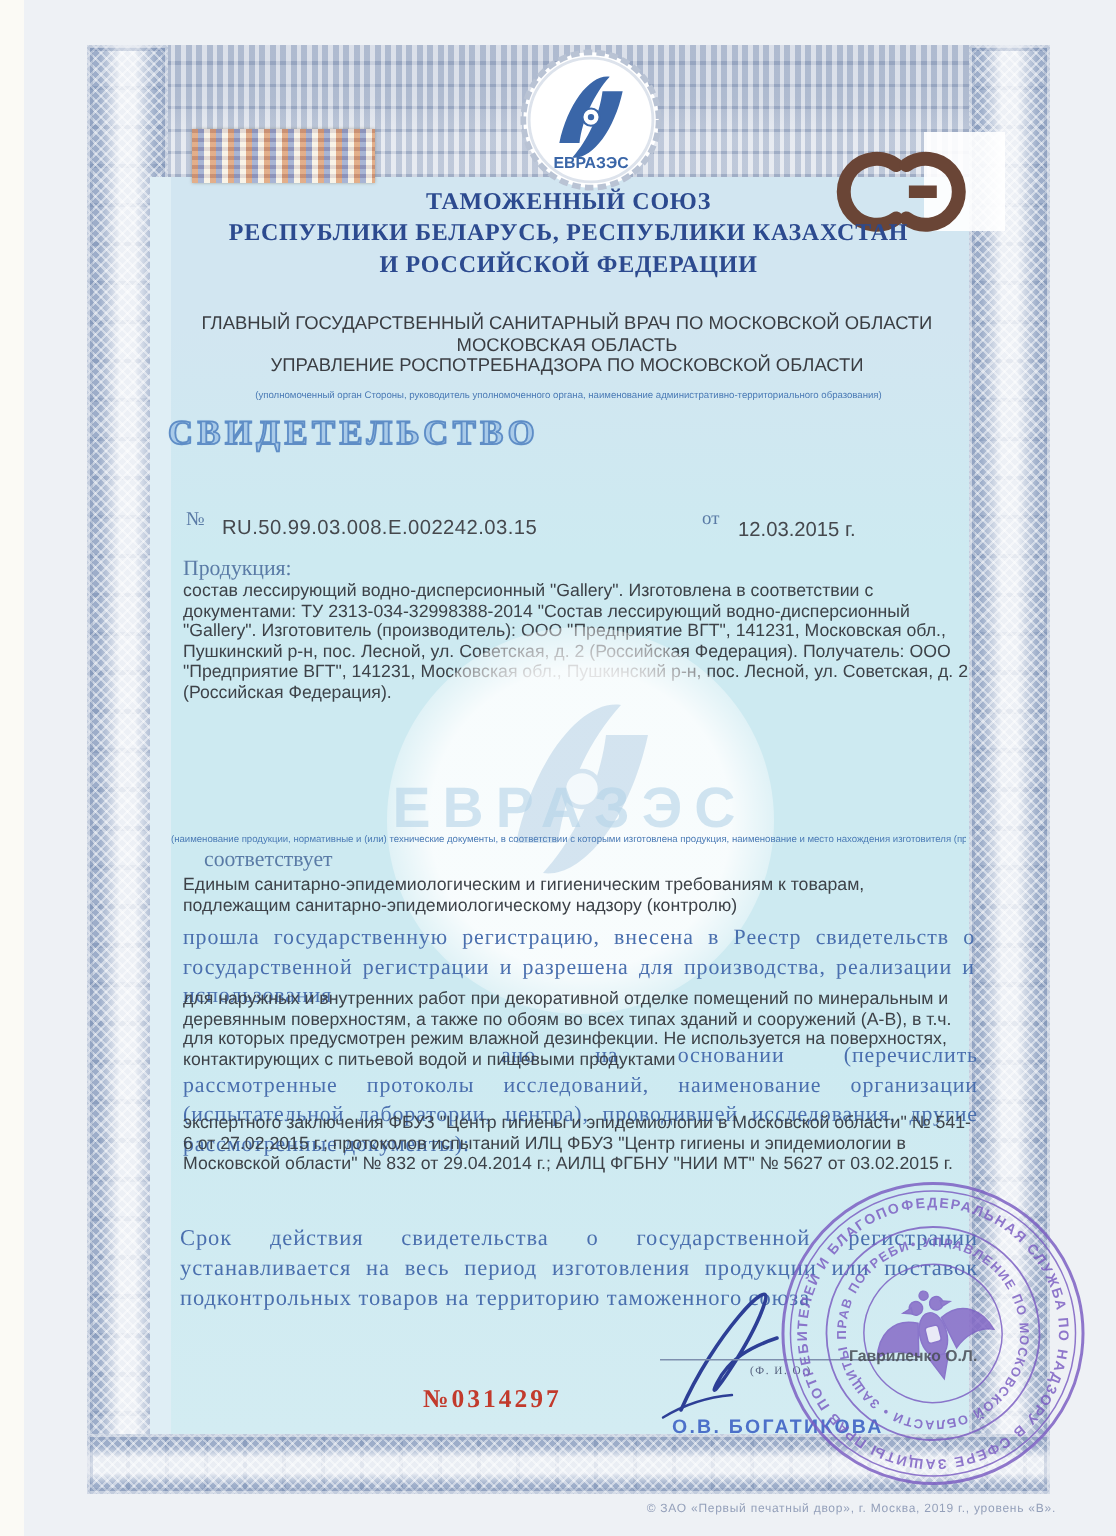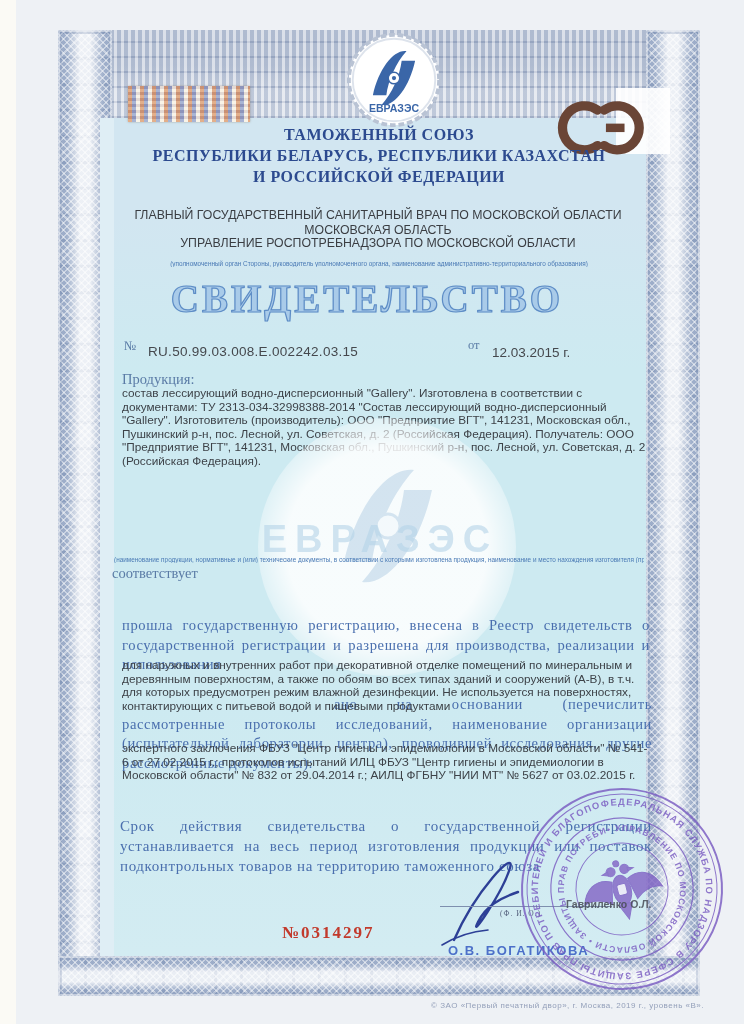--- a/index.html
+++ b/index.html
@@ -28,22 +28,22 @@
       repeating-linear-gradient(0deg,rgba(90,110,150,.4) 0 2px,rgba(255,255,255,0) 2px 15px),
       linear-gradient(0deg,#cfd6e3 0 30%,#b7c1d4 60% 100%);}
   .inner{position:absolute;left:112px;top:118px;width:534px;height:838px;
          background:linear-gradient(180deg,#d2e6f1 0 12%,#cdeaf1 30% 70%,#d3ecf2 100%);}
   .glowL{position:absolute;left:100px;top:118px;width:14px;height:838px;background:#dfeef5;}
   
   .ser{font-family:"Liberation Serif",serif;}
   .hdr1{position:absolute;left:112px;width:534px;text-align:center;color:#2c4a8f;font-weight:bold;font-size:16px;letter-spacing:.5px;}
   .org{position:absolute;left:100px;width:556px;text-align:center;color:#3a3d42;font-size:12.3px;}
   .tinycap{position:absolute;left:114px;width:530px;text-align:center;color:#4a7ab5;font-size:6.4px;white-space:nowrap;overflow:hidden;}
-  .bigtitle{position:absolute;left:100px;top:276px;width:534px;text-align:center;
-    font-family:"Liberation Serif",serif;font-weight:bold;font-size:39px;letter-spacing:3px;
+  .bigtitle{position:absolute;left:112px;top:276px;width:534px;
+    font-family:"Liberation Serif",serif;font-weight:bold;font-size:23px;letter-spacing:3px;
     color:#a9cbe9;-webkit-text-stroke:1.2px #5e8dc6;text-shadow:0 0 1px #7da8d6;}
   .subtitle{position:absolute;left:112px;top:312px;width:534px;text-align:center;
     font-family:"Liberation Serif",serif;font-weight:bold;font-size:17px;letter-spacing:2.5px;color:#3f6cb0;}
   .lbl{font-family:"Liberation Serif",serif;color:#5a7ba6;}
   .typed{color:#3d4248;font-size:11.8px;line-height:13.6px;}
   .preprint{font-family:"Liberation Serif",serif;color:#4a6fae;font-size:14.6px;line-height:19.5px;
             text-align:justify;letter-spacing:.6px;}
   .abs{position:absolute;}
   .footer{position:absolute;right:40px;top:1001px;font-size:8px;color:#94a0ba;letter-spacing:.5px;}
   .hologram{position:absolute;left:128px;top:86px;width:122px;height:36px;background-color:#e7d8c4;
@@ -116,21 +116,22 @@
 
   <div class="wm-circle"></div>
   <svg class="abs" style="left:288px;top:430px;opacity:.28;" width="200" height="200" viewBox="0 0 100 100">
     <path d="M28 66 C34 38 50 18 63 20 C52 32 44 50 42 66 Z" fill="#7aa8cf"></path>
     <path d="M72 30 C66 58 50 78 37 76 C48 64 56 46 58 30 Z" fill="#7aa8cf"></path>
     <circle cx="50" cy="48" r="6" fill="#eaf4fa" stroke="#7aa8cf" stroke-width="1.5"></circle>
   </svg>
   <div class="wm-text">ЕВРАЗЭС</div>
 
   <div class="tinycap" style="top:556px;text-align:left;">(наименование продукции, нормативные и (или) технические документы, в соответствии с которыми изготовлена продукция, наименование и место нахождения изготовителя (производителя), получателя)</div>
-  <div class="abs lbl" style="left:112px;top:565px;font-size:14.5px;">соответствует</div>
+  <div class="abs lbl" style="left:136px;top:565px;font-size:14.5px;">соответствует</div>
+  <div class="abs typed" style="left:122px;top:583px;width:520px;">Единым санитарно-эпидемиологическим и гигиеническим требованиям к товарам, подлежащим санитарно-эпидемиологическому надзору (контролю)</div>
 
   <div class="abs preprint" style="left:122px;top:616px;width:528px;">прошла государственную регистрацию, внесена в Реестр свидетельств о государственной регистрации и разрешена для производства, реализации и использования</div>
 
   <div class="abs preprint" style="left:122px;top:695px;width:530px;text-indent:212px;">ано на основании (перечислить рассмотренные протоколы исследований, наименование организации (испытательной лаборатории, центра), проводившей исследования, другие рассмотренные документы):</div>
   <div class="abs typed" style="left:122px;top:659px;width:528px;">для наружных и внутренних работ при декоративной отделке помещений по минеральным и деревянным поверхностям, а также по обоям во всех типах зданий и сооружений (А-В), в т.ч. для которых предусмотрен режим влажной дезинфекции. Не используется на поверхностях, контактирующих с питьевой водой и пищевыми продуктами</div>
 
   <div class="abs typed" style="left:122px;top:742px;width:528px;">экспертного заключения ФБУЗ "Центр гигиены и эпидемиологии в Московской области" № 541-6 от 27.02.2015 г.; протоколов испытаний ИЛЦ ФБУЗ "Центр гигиены и эпидемиологии в Московской области" № 832 от 29.04.2014 г.; АИЛЦ ФГБНУ "НИИ МТ" № 5627 от 03.02.2015 г.</div>
 
   <div class="abs preprint" style="left:120px;top:816px;width:532px;font-size:15px;line-height:20px;">Срок действия свидетельства о государственной регистрации устанавливается на весь период изготовления продукции или поставок подконтрольных товаров на территорию таможенного союза</div>
 

